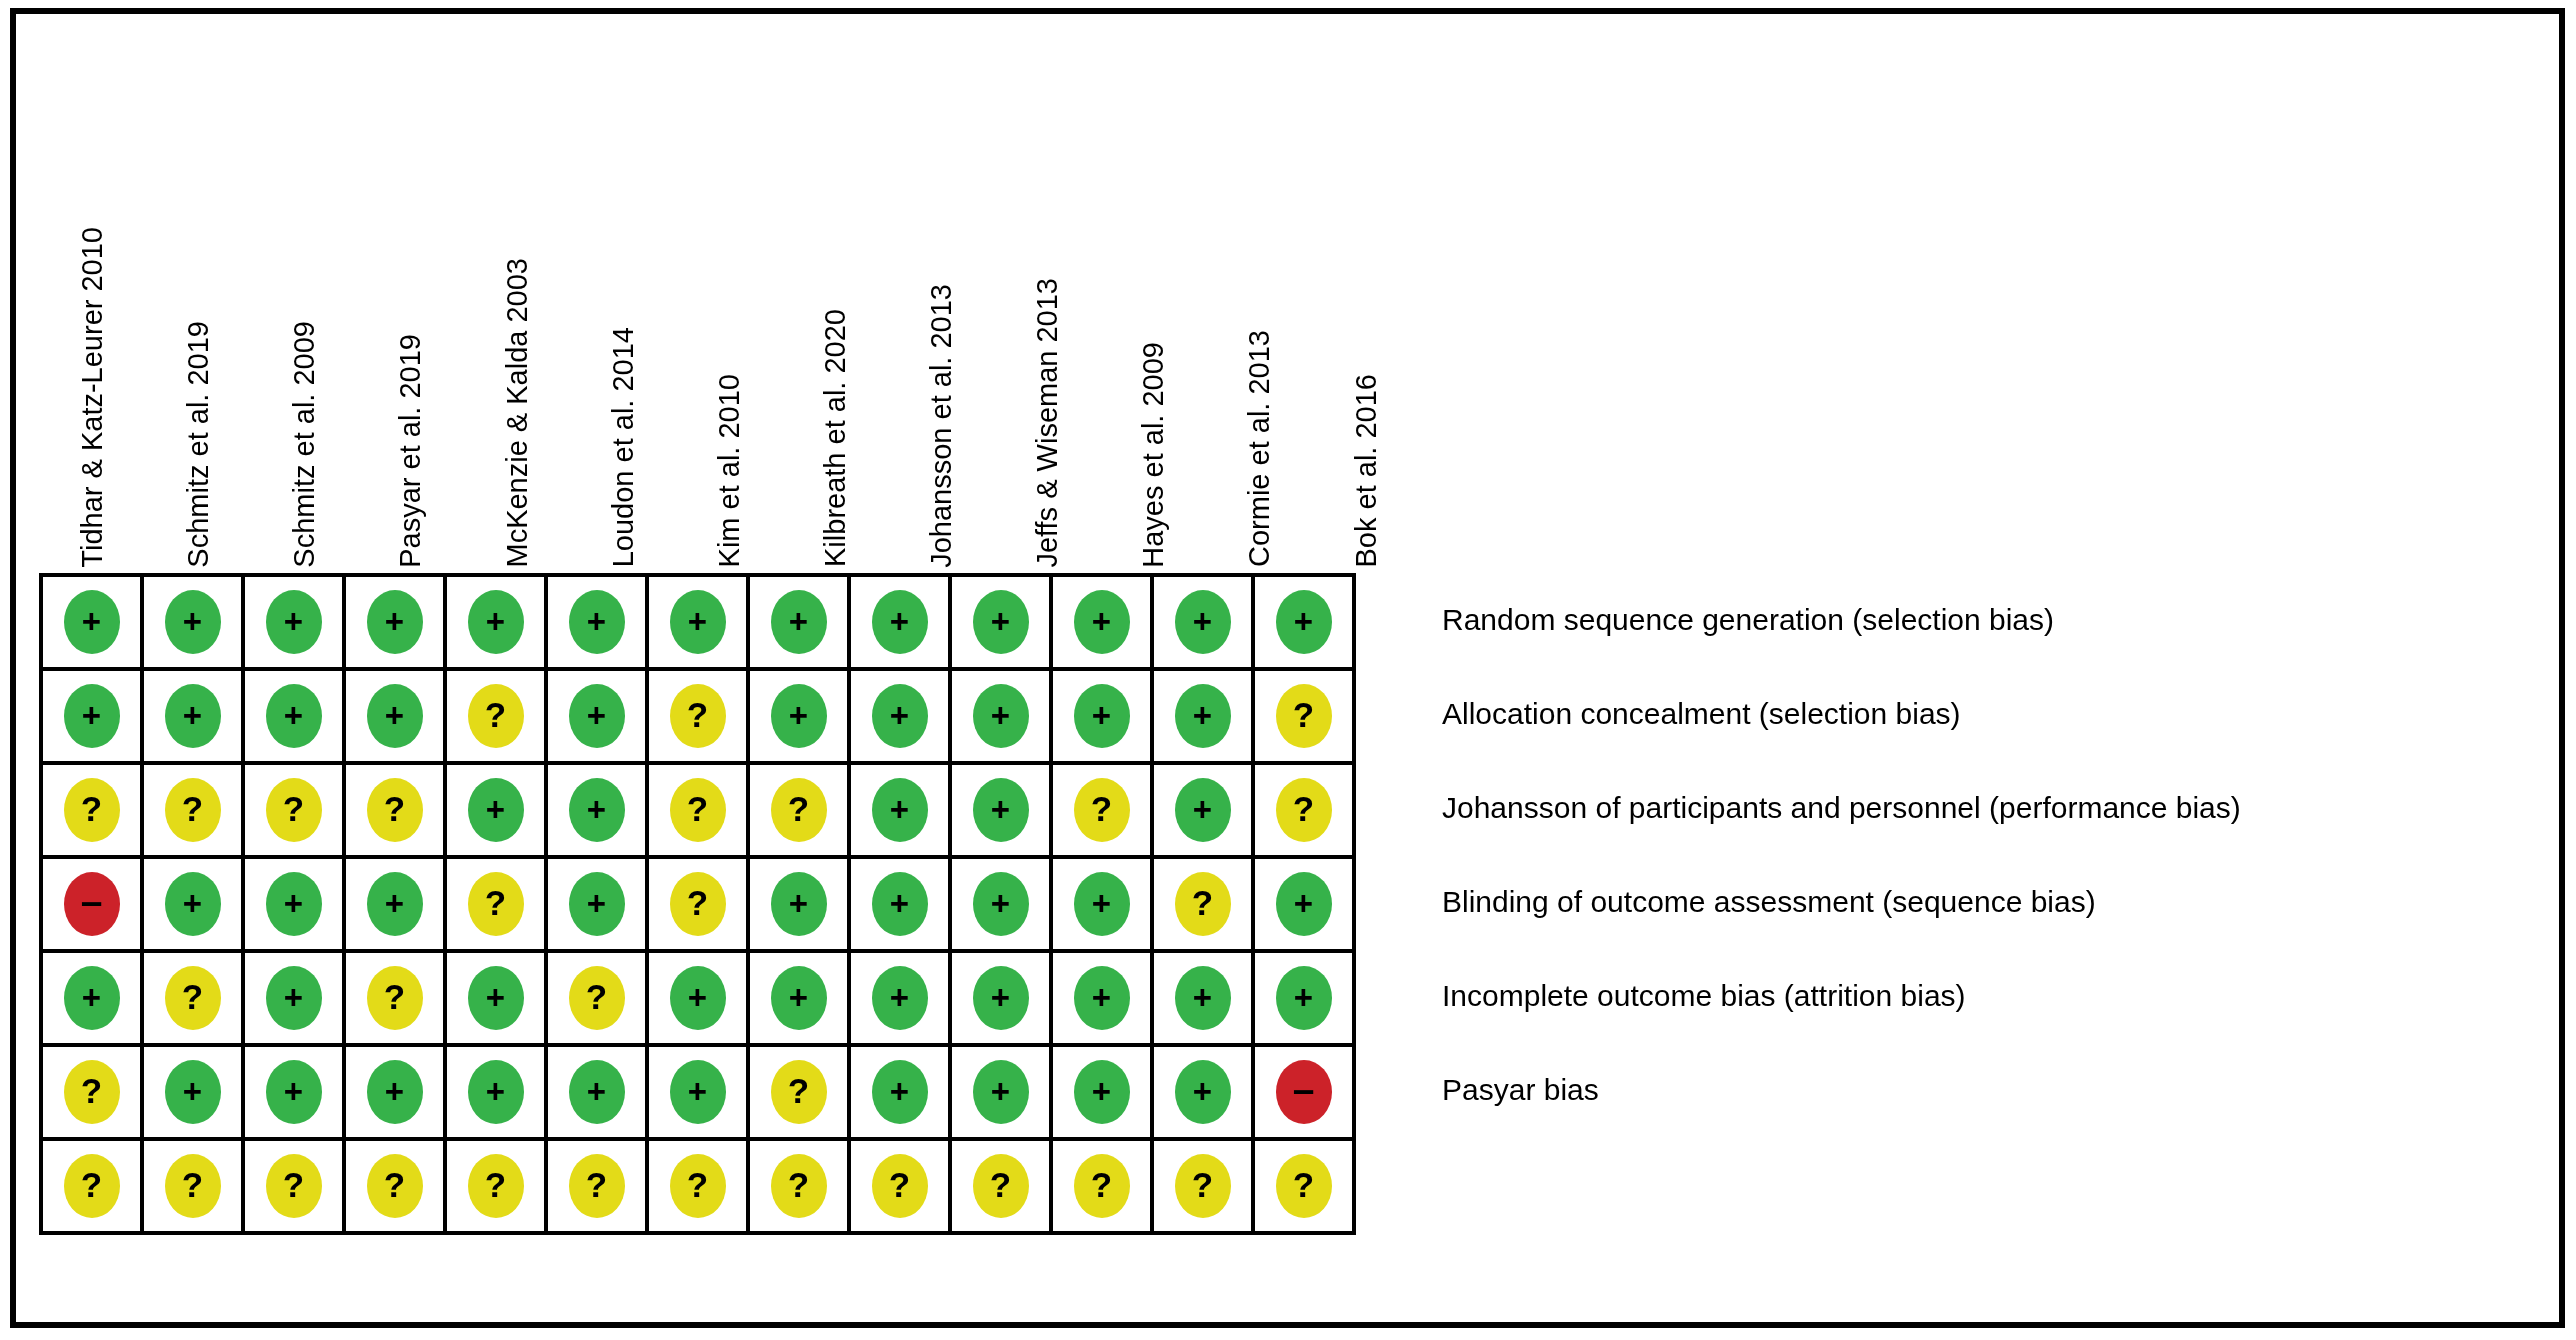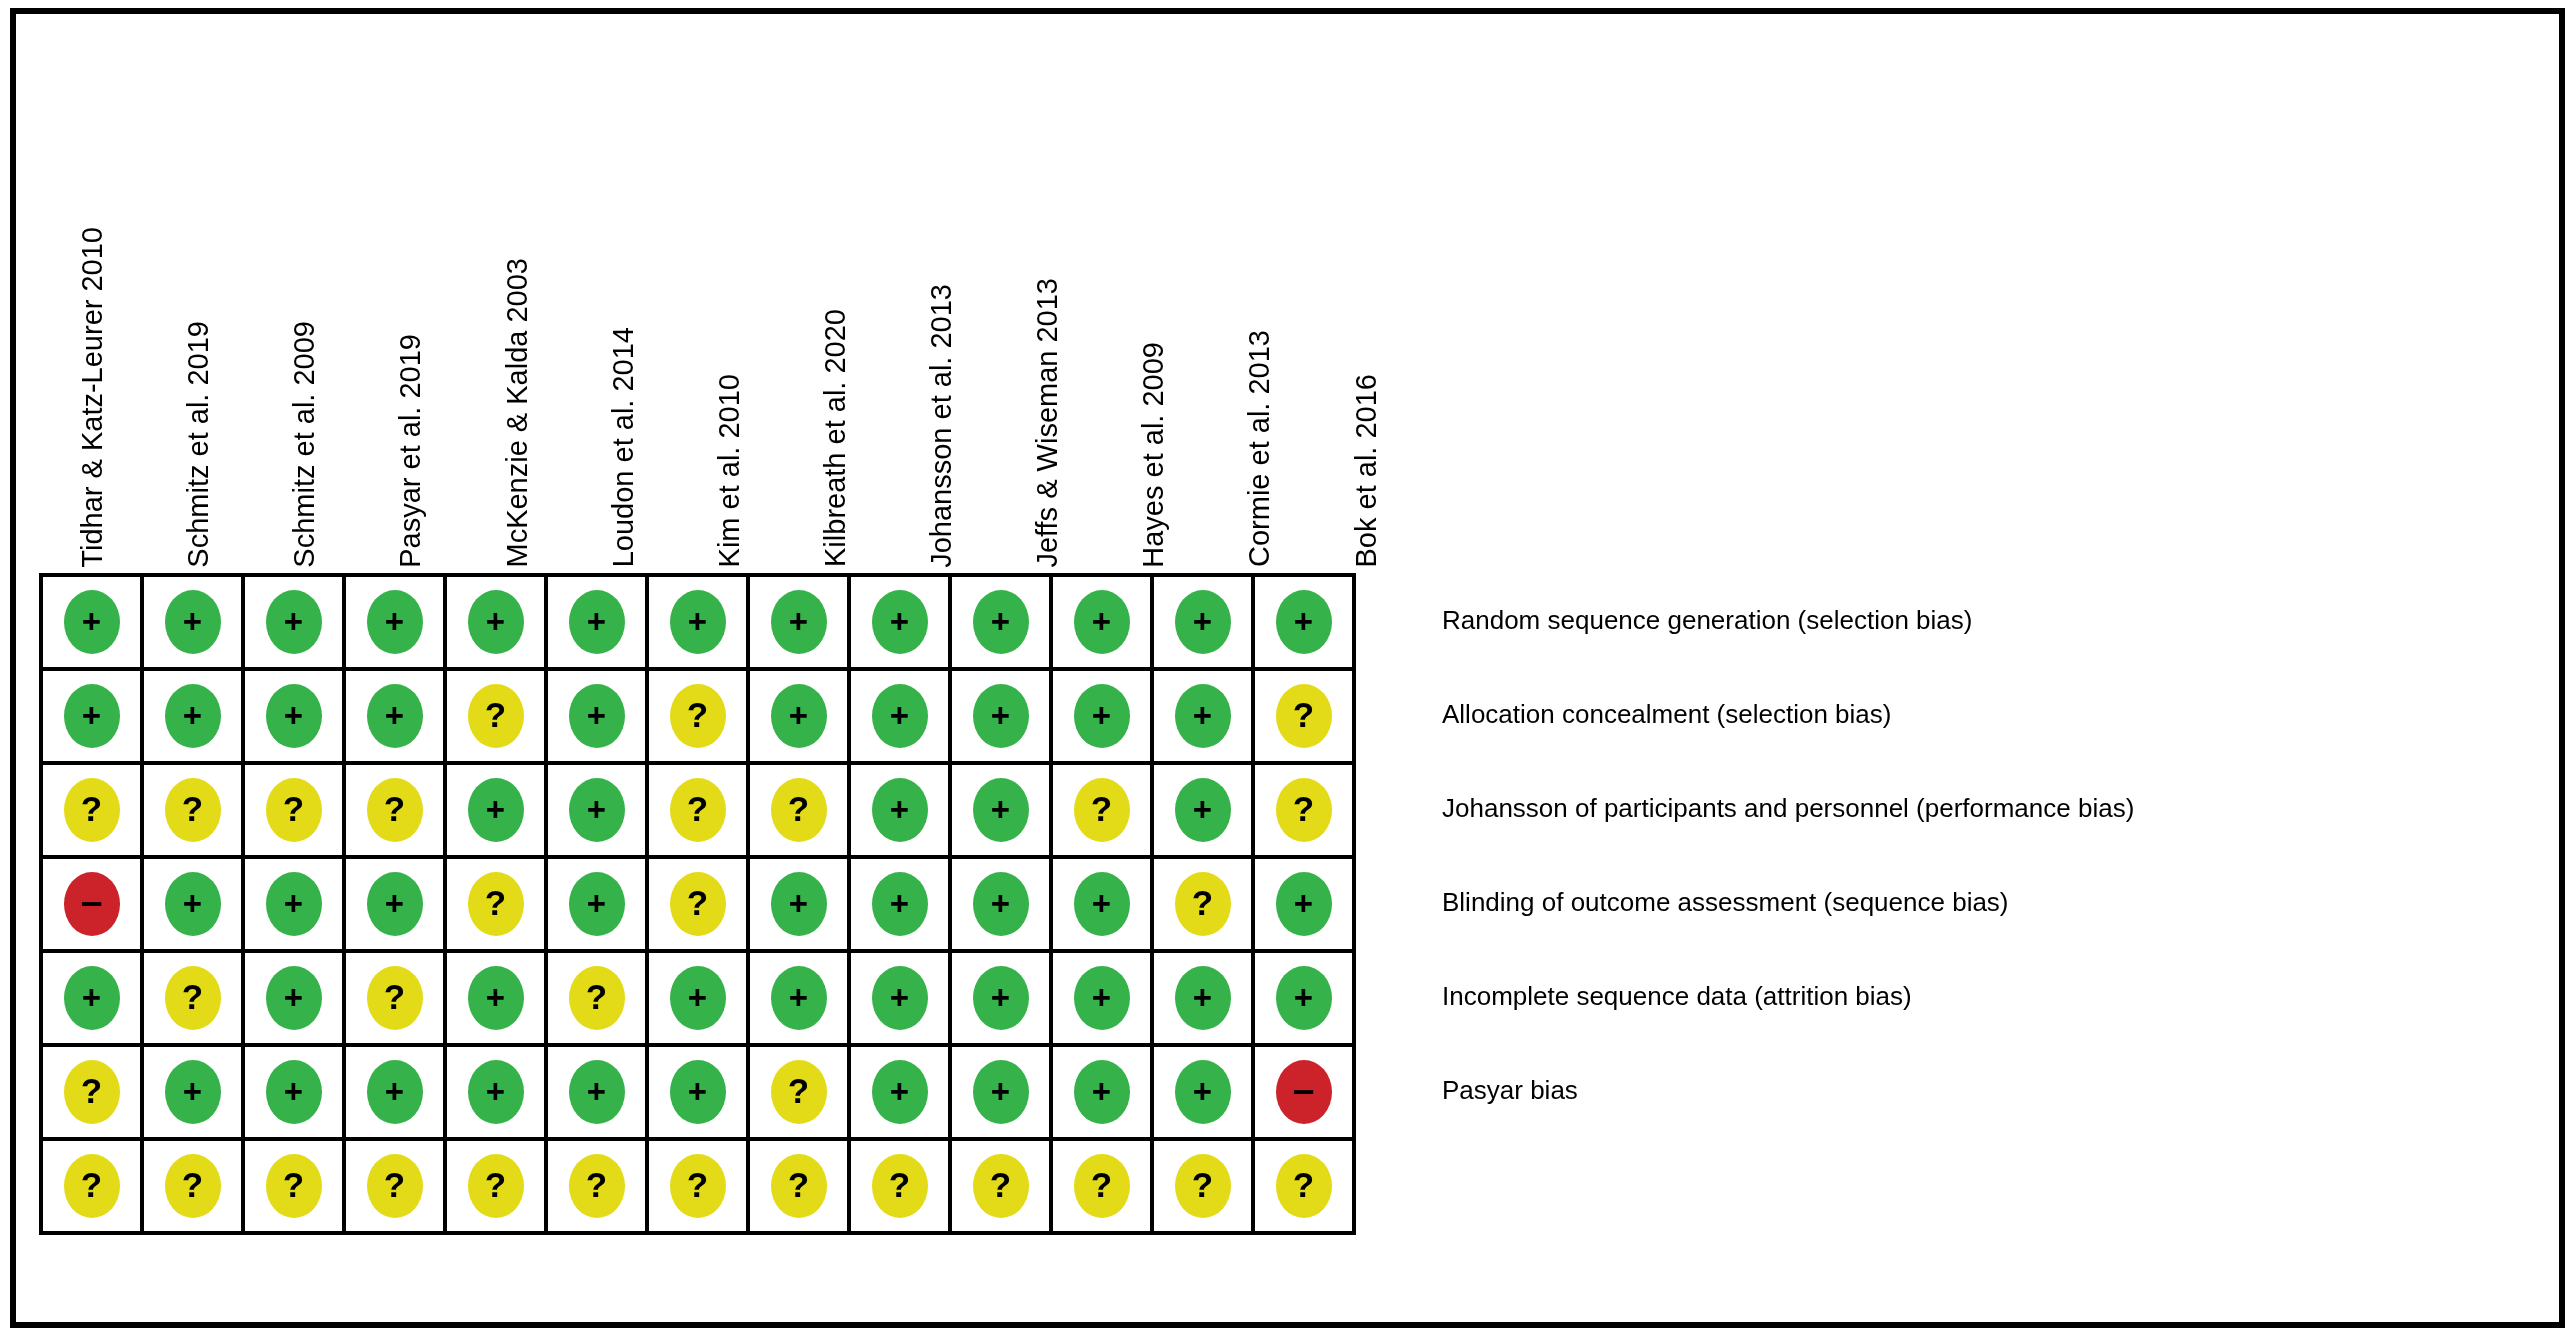--- a/index.html
+++ b/index.html
@@ -120,21 +120,21 @@
   .row-labels {
     position: absolute;
     left: 1442px;
     top: 573px;
     width: 1100px;
   }
   .row-label {
     height: 94px;
     display: flex;
     align-items: center;
-    font-size: 26px;
+    font-size: 30px;
     color: #000000;
     white-space: nowrap;
   }
 </style>
 </head>
 <body>
 
 <div id="figure">
   <div class="outer-frame"></div>
 
@@ -650,17 +650,17 @@
           </div>
         </div>
       </div>
     </div>
 
   <div class="row-labels" id="row-labels">
       <div class="row-label">Random sequence generation (selection bias)</div>
       <div class="row-label">Allocation concealment (selection bias)</div>
       <div class="row-label">Johansson of participants and personnel (performance bias)</div>
       <div class="row-label">Blinding of outcome assessment (sequence bias)</div>
-      <div class="row-label">Incomplete sequence data (attrition bias)</div>
+      <div class="row-label">Incomplete outcome bias (attrition bias)</div>
       <div class="row-label">Pasyar bias</div>
     </div>
 </div>
 
 
 </body></html>

